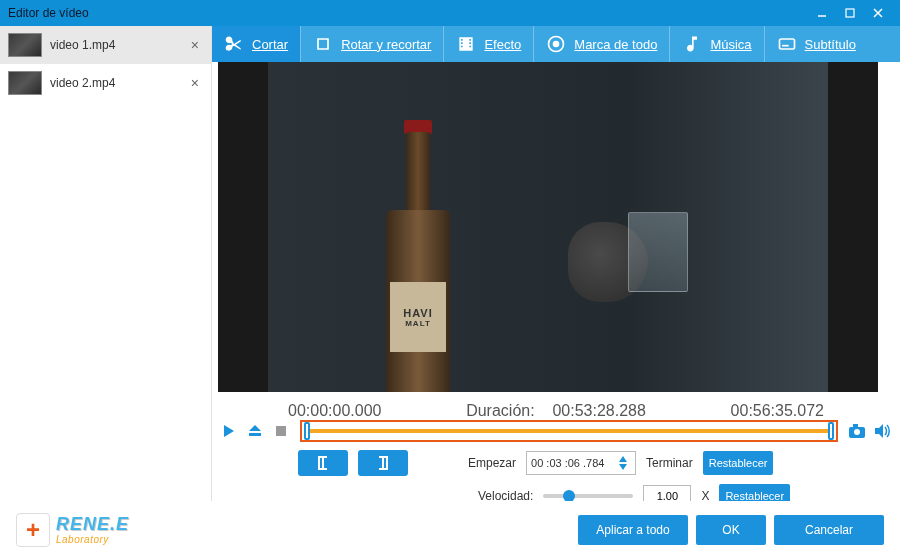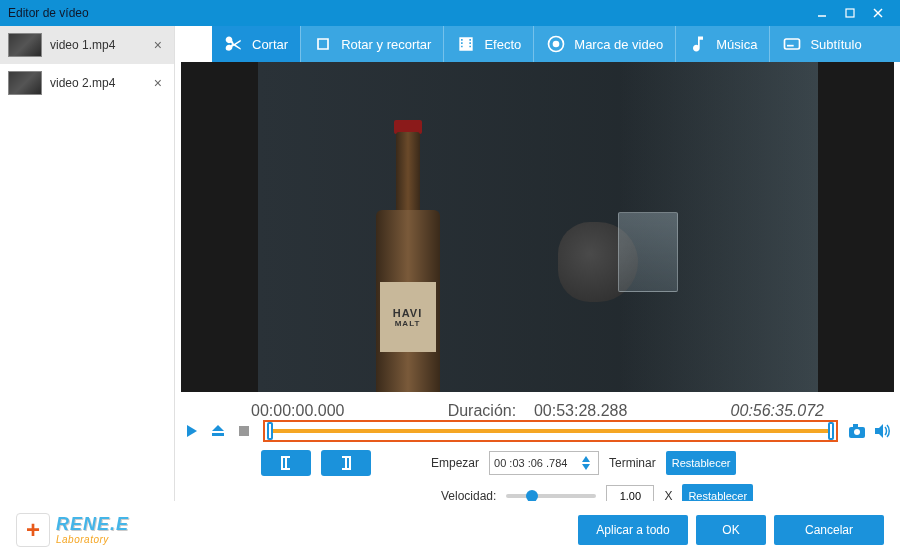--- a/index.html
+++ b/index.html
@@ -5,49 +5,49 @@
 * { box-sizing: border-box; margin: 0; padding: 0; font-family: "Segoe UI", Tahoma, sans-serif; }
 body { width: 900px; height: 559px; overflow: hidden; background: #fff; }
 
 .titlebar { height: 26px; background: #0f90d6; color: #0f172a; display: flex; align-items: center; padding: 0 8px; font-size: 12px; }
 .titlebar .spacer { flex: 1; }
 .titlebar .win-btn { width: 28px; height: 18px; display: flex; align-items: center; justify-content: center; cursor: pointer; }
 .titlebar .win-btn svg { stroke: #fff; fill: none; }
 
 .toolbar { height: 36px; background: #3aa6e2; display: flex; align-items: stretch; margin-left: 212px; }
 .toolbar .sep { width: 1px; background: rgba(255,255,255,0.3); }
-.toolbar .tab { display: flex; align-items: center; gap: 8px; padding: 0 12px; color: #fff; font-size: 13px; cursor: pointer; white-space: nowrap; }
+.toolbar .tab { display: flex; align-items: center; gap: 8px; padding: 0 12px; color: #fff; font-size: 13px; cursor: pointer; white-space: nowrap; text-decoration: underline; }
 .toolbar .tab.active { background: #1b92db; }
 .toolbar .tab svg { width: 20px; height: 20px; fill: #fff; }
 
 .main { display: flex; height: calc(559px - 26px - 36px - 58px); }
 .sidebar { width: 212px; background: #fff; border-right: 1px solid #e0e0e0; margin-top: -36px; padding-top: 0; z-index: 2; }
 .sidebar-item { height: 38px; display: flex; align-items: center; padding: 0 8px; font-size: 12px; color: #333; cursor: pointer; }
 .sidebar-item.selected { background: #e8e8e8; }
 .sidebar-item .thumb { width: 34px; height: 24px; background: linear-gradient(135deg, #3a3a3a, #555, #2a2a2a); margin-right: 8px; border: 1px solid #888; }
 .sidebar-item .name { flex: 1; }
 .sidebar-item .close { color: #666; cursor: pointer; font-size: 14px; padding: 0 4px; }
 
 .preview-area { flex: 1; padding: 0 6px 0 6px; display: flex; flex-direction: column; }
-.video-frame { width: 713px; height: 330px; background: #1a1a1a; position: relative; margin-top: 0; display:flex; justify-content:center; }
+.video-frame { width: 660px; height: 330px; background: #1a1a1a; position: relative; margin-top: 0; display:flex; justify-content:center; }
 .video-content { width: 560px; height: 330px; position: relative; overflow:hidden; background: linear-gradient(90deg, #2a3238 0%, #1f262a 100%); }
 .bottle { position: absolute; left: 110px; bottom: 0; width: 80px; height: 260px; }
 .bottle-neck { position:absolute; top:0; left:28px; width:24px; height:80px; background: linear-gradient(90deg, #3a2a1a, #6b4a2a, #3a2a1a); border-radius: 3px 3px 0 0;}
 .bottle-cap { position:absolute; top:-12px; left:26px; width:28px; height:14px; background:#8b1a1a; border-radius:2px;}
 .bottle-body { position:absolute; top:78px; left:8px; width:64px; height:182px; background: linear-gradient(90deg, #3a2a1a, #7a5a3a, #3a2a1a); border-radius: 6px 6px 0 0;}
 .bottle-label { position:absolute; top:150px; left:12px; width:56px; height:70px; background:#c8b89a; display:flex; flex-direction:column; align-items:center; justify-content:center; color:#333; font-size:11px; font-weight:bold; letter-spacing:1px;}
 .hand-glass { position: absolute; right: 140px; top: 130px; width: 120px; height: 120px; }
 .glass { position:absolute; right:0; top:20px; width:60px; height:80px; background: linear-gradient(180deg, rgba(180,200,210,0.35), rgba(140,160,170,0.25)); border:1px solid rgba(200,210,215,0.4); border-radius:2px;}
 .hand { position:absolute; right:40px; top:30px; width:80px; height:80px; background: radial-gradient(circle at 40% 40%, #4a4a4a, #2a2a2a); border-radius: 40% 50% 50% 40%; }
 .blurblob { position:absolute; right:0; top:0; width:200px; height:330px; background: linear-gradient(90deg, transparent, rgba(120,140,150,0.3));}
 
 .time-row { display:flex; font-size:16px; color:#555; margin-top:10px; padding: 0 70px 0 70px;}
 .time-row .t-left{flex:0 0 auto;}
 .time-row .t-mid{flex:1; text-align:center;}
-.time-row .t-right{flex:0 0 auto;font-style:italic;}
+.time-row .t-right{flex:0 0 auto;}
 
 .controls-row { display:flex; align-items:center; height:28px; gap:4px; }
 .play-btn, .eject-btn, .stop-btn { width:22px; height:22px; display:flex; align-items:center; justify-content:center; cursor:pointer; }
 .play-btn svg, .eject-btn svg { fill:#1b92db; }
 .stop-btn svg { fill:#999; }
 .timeline-container { flex:1; border:2px solid #e85a1a; height:22px; display:flex; align-items:center; padding:0 4px; position:relative; margin:0 4px;}
 .timeline-track { flex:1; height:4px; background:#f5a623; position:relative;}
 .timeline-handle { position:absolute; top:-7px; width:6px; height:18px; background:#fff; border:2px solid #1b92db; border-radius:2px; cursor:ew-resize;}
 .timeline-handle.left{left:-2px;}
 .timeline-handle.right{right:-2px;}
@@ -123,21 +123,21 @@
         <path d="M4 4h16v16H4V4zm2 2v2h2V6H6zm0 4v2h2v-2H6zm0 4v2h2v-2H6zm10-8v2h2V6h-2zm0 4v2h2v-2h-2zm0 4v2h2v-2h-2z"></path>
       </svg>
     <span>Efecto</span>
   </div>
   <div class="sep"></div>
   <div class="tab">
     <svg viewBox="0 0 24 24">
         <circle cx="12" cy="12" r="9" fill="none" stroke="#fff" stroke-width="2"></circle>
         <circle cx="12" cy="12" r="4"></circle>
       </svg>
-    <span>Marca de video</span>
+    <span>Marca de todo</span>
   </div>
   <div class="sep"></div>
   <div class="tab">
     <svg viewBox="0 0 24 24">
         <path d="M12 3v10.6c-.6-.3-1.3-.6-2-.6-2.2 0-4 1.8-4 4s1.8 4 4 4 4-1.8 4-4V7h4V3h-6z"></path>
       </svg>
     <span>Música</span>
   </div>
   <div class="sep"></div>
   <div class="tab">

